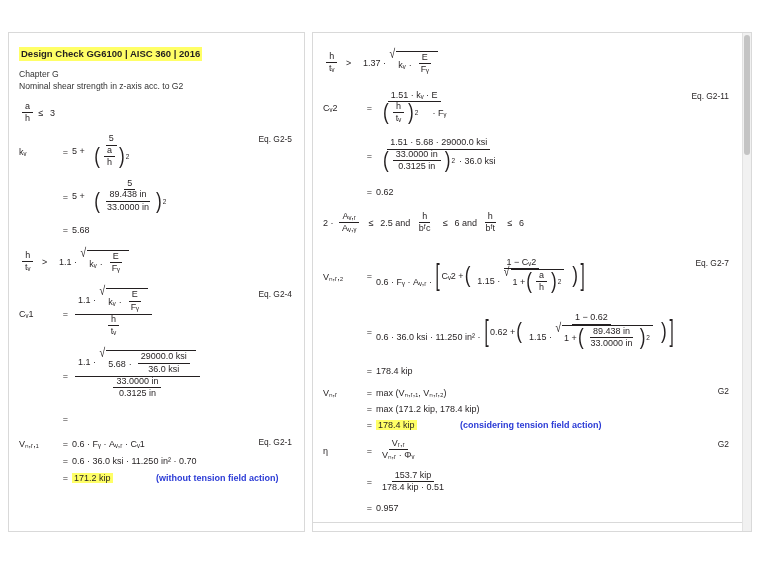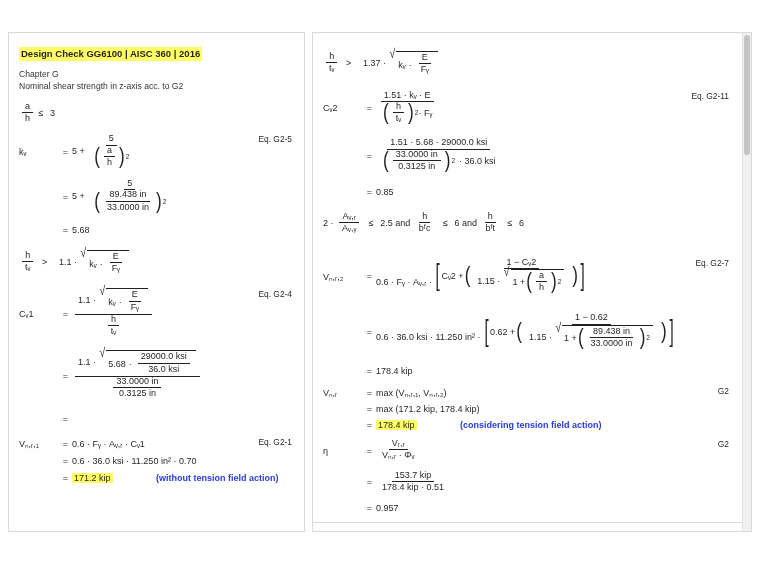--- a/index.html
+++ b/index.html
@@ -406,21 +406,21 @@
             <span class="num">1.51  ·  kᵥ  ·  E</span>
             <span class="den">
               <span class="pgroup">
                 <span class="paren-big">(</span>
                 <span class="frac">
                   <span class="num">h</span>
                   <span class="den">tᵥ</span>
                 </span>
                 <span class="paren-big">)</span>
                 <sup>2</sup>
-                <span style="margin-left:0">·  Fᵧ</span>
+                <span style="margin-left:14px">·  Fᵧ</span>
               </span>
             </span>
           </span>
         </div>
         <div class="ref ref-r">Eq. G2-11</div>
       </div>
 
       <div class="row" style="margin-top:12px">
         <div class="lbl"></div>
         <div class="eq">=</div>
@@ -439,21 +439,21 @@
                 <span style="margin-left:4px">·  36.0 ksi</span>
               </span>
             </span>
           </span>
         </div>
       </div>
 
       <div class="row" style="margin-top:12px">
         <div class="lbl"></div>
         <div class="eq">=</div>
-        <div class="expr">0.85</div>
+        <div class="expr">0.62</div>
       </div>
 
       <div class="row" style="margin-top:14px">
         <div class="expr" style="padding-left:0">
           <span>2  ·</span>
           <span class="frac">
             <span class="num">Aᵥ,ᵣ</span>
             <span class="den">Aᵥ,ᵧ</span>
           </span>
           <span style="margin:0 4px">≤</span>

